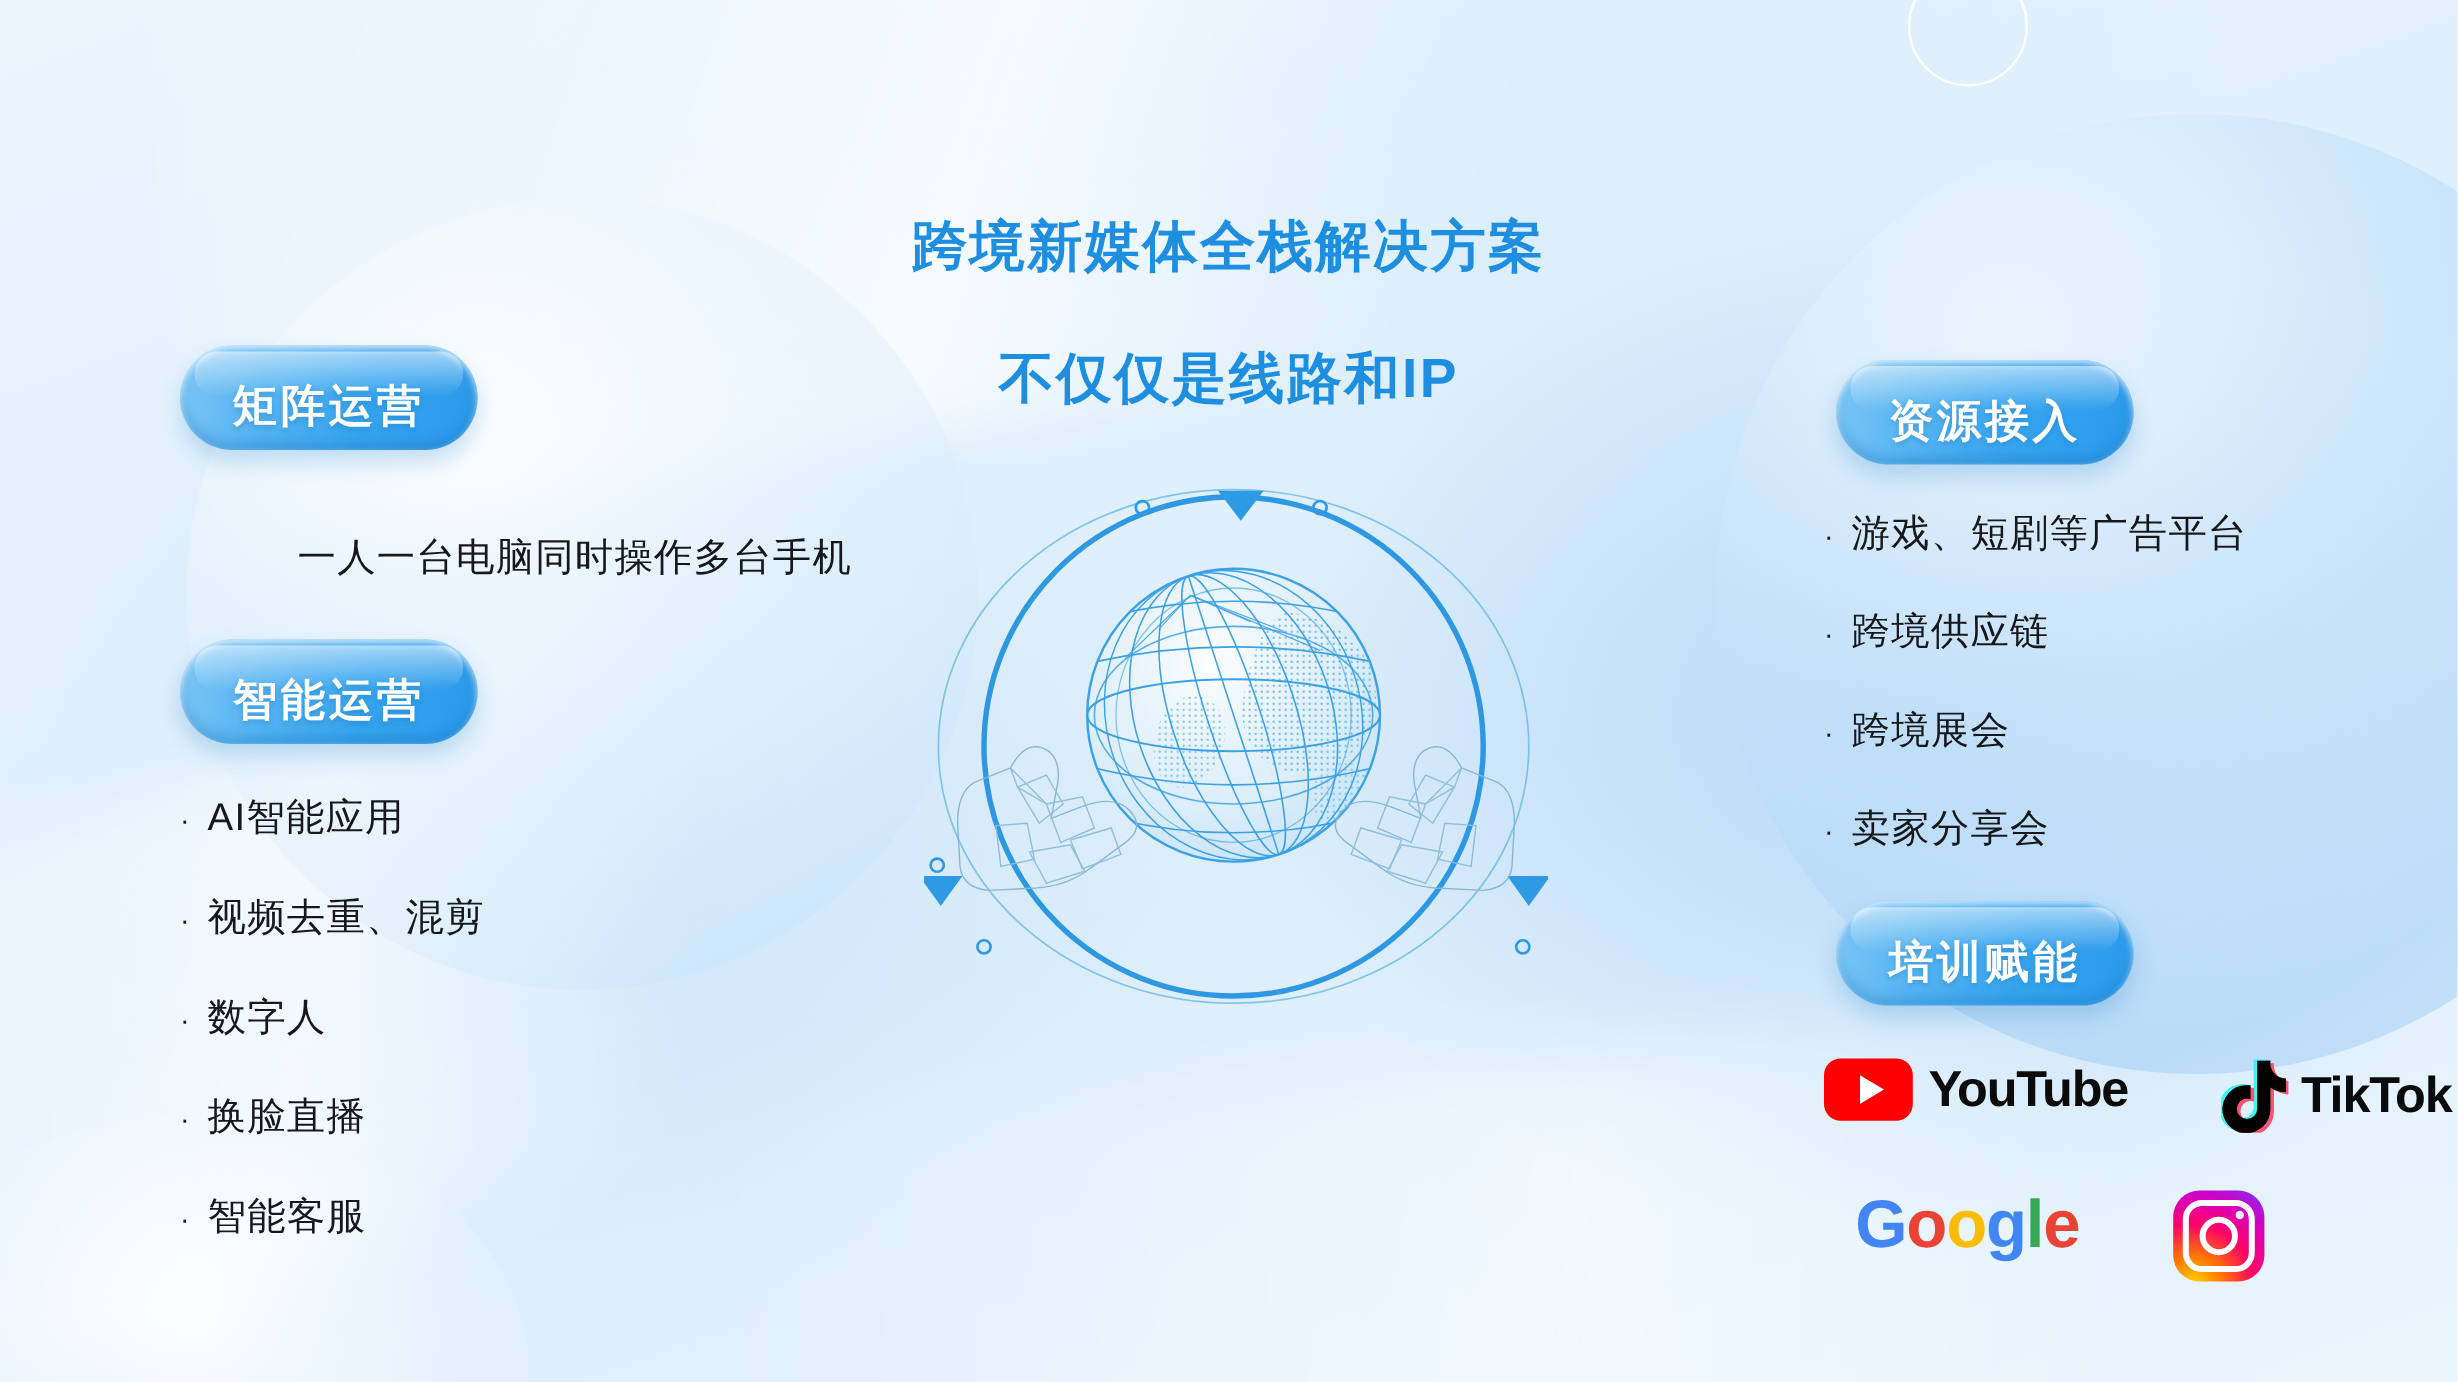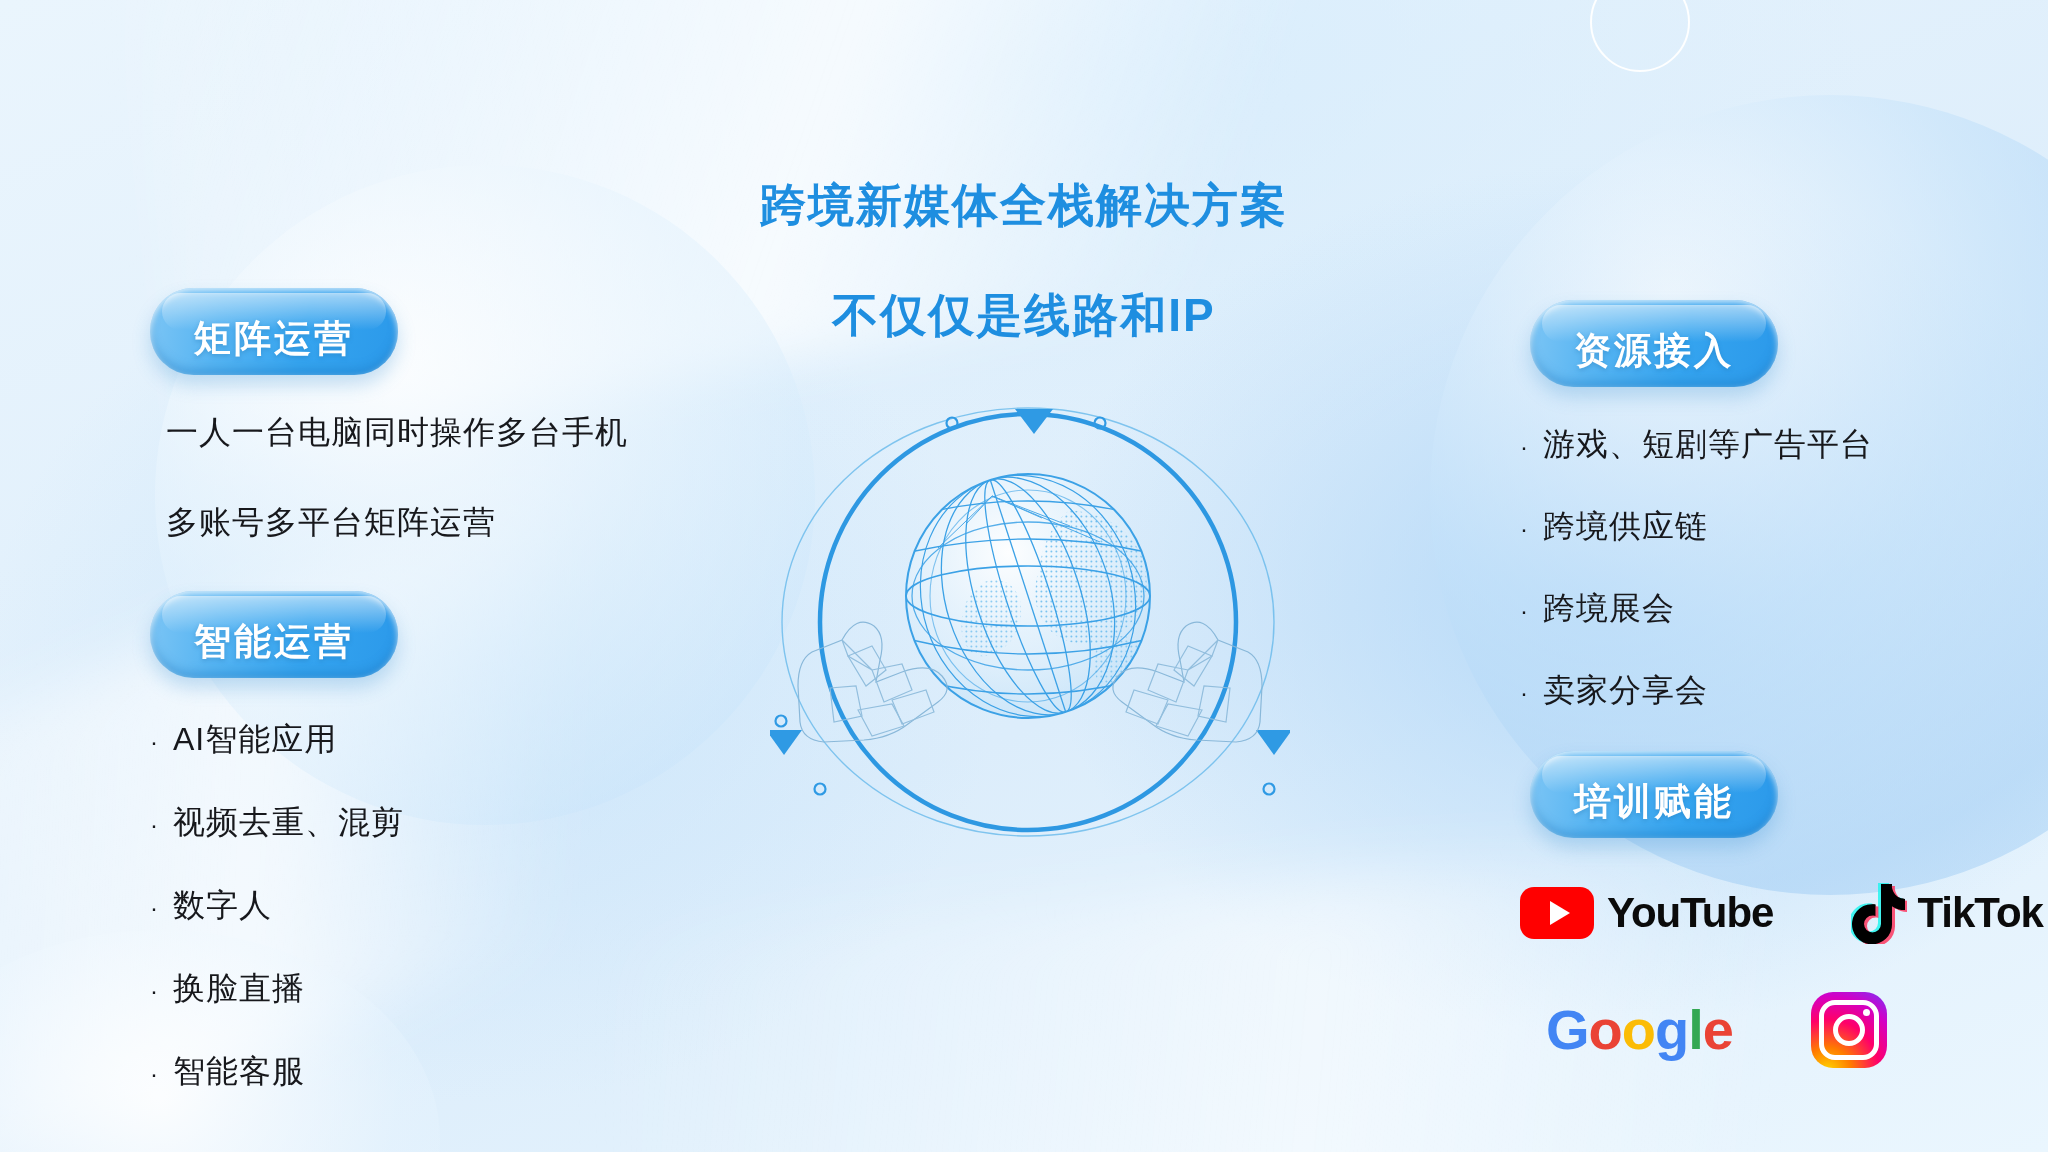--- a/index.html
+++ b/index.html
@@ -66,38 +66,38 @@
   }
   .badge span{position:relative;z-index:2;text-shadow:0 2px 4px rgba(32,110,170,.35);}
 
   
   .col-left{position:absolute;left:150px;top:288px;width:560px;}
   .col-right{position:absolute;left:1520px;top:300px;width:520px;}
 
   .body-line{
     font-size:32px;color:#17181c;letter-spacing:1px;white-space:nowrap;
   }
-  .left-lines{margin-top:36px;}
+  .left-lines{margin-top:68px;text-align:right;}
   .left-lines .body-line{margin-bottom:46px;padding-left:16px;}
 
   .bullets{margin-top:40px;}
   .bullet{
     font-size:32px;color:#17181c;letter-spacing:1px;white-space:nowrap;
     margin-bottom:39px;display:flex;align-items:baseline;
   }
   .bullet .dot{margin-right:14px;font-size:24px;color:#17181c;line-height:1;}
   .gap-badge{margin-top:26px;}
 
   .col-right .badge{margin-left:10px;}
   .col-right .bullets{margin-top:36px;}
   .col-right .bullet{margin-bottom:38px;}
   .train-text{font-size:32px;color:#17181c;letter-spacing:1px;white-space:nowrap;margin-top:46px;margin-left:26px;}
 
   
-  .logo-row{display:flex;align-items:center;margin-top:44px;}
+  .logo-row{display:flex;align-items:flex-start;margin-top:44px;}
   .logo-row.r2{margin-top:48px;margin-left:26px;}
   .yt{display:flex;align-items:center;}
   .yt-badge{width:74px;height:52px;border-radius:14px;background:#FF0000;display:flex;align-items:center;justify-content:center;}
   .yt-tri{width:0;height:0;border-left:20px solid #fff;border-top:12px solid transparent;border-bottom:12px solid transparent;margin-left:5px;}
   .yt-word{margin-left:13px;font-size:42px;font-weight:700;color:#0b0b0b;letter-spacing:-1px;}
   .tk{display:flex;align-items:center;margin-left:78px;}
   .tk-word{margin-left:10px;font-size:42px;font-weight:700;color:#0b0b0b;letter-spacing:-1px;}
   .google{font-size:56px;font-weight:700;letter-spacing:-1px;line-height:1;}
   .google .g1{color:#4285F4;} .google .o1{color:#EA4335;} .google .o2{color:#FBBC05;}
   .google .g2{color:#4285F4;} .google .l{color:#34A853;} .google .e{color:#EA4335;}
@@ -215,21 +215,20 @@
   </div>
 
   <div class="col-left">
 
     <div class="badge">
       <span>矩阵运营</span>
     </div>
 
     <div class="left-lines">
       <div class="body-line">一人一台电脑同时操作多台手机</div>
-      <div class="body-line">多账号多平台矩阵运营</div>
     </div>
 
     <div class="gap-badge">
       <div class="badge">
         <span>智能运营</span>
       </div>
     </div>
 
     <div class="bullets">
       <div class="bullet">

